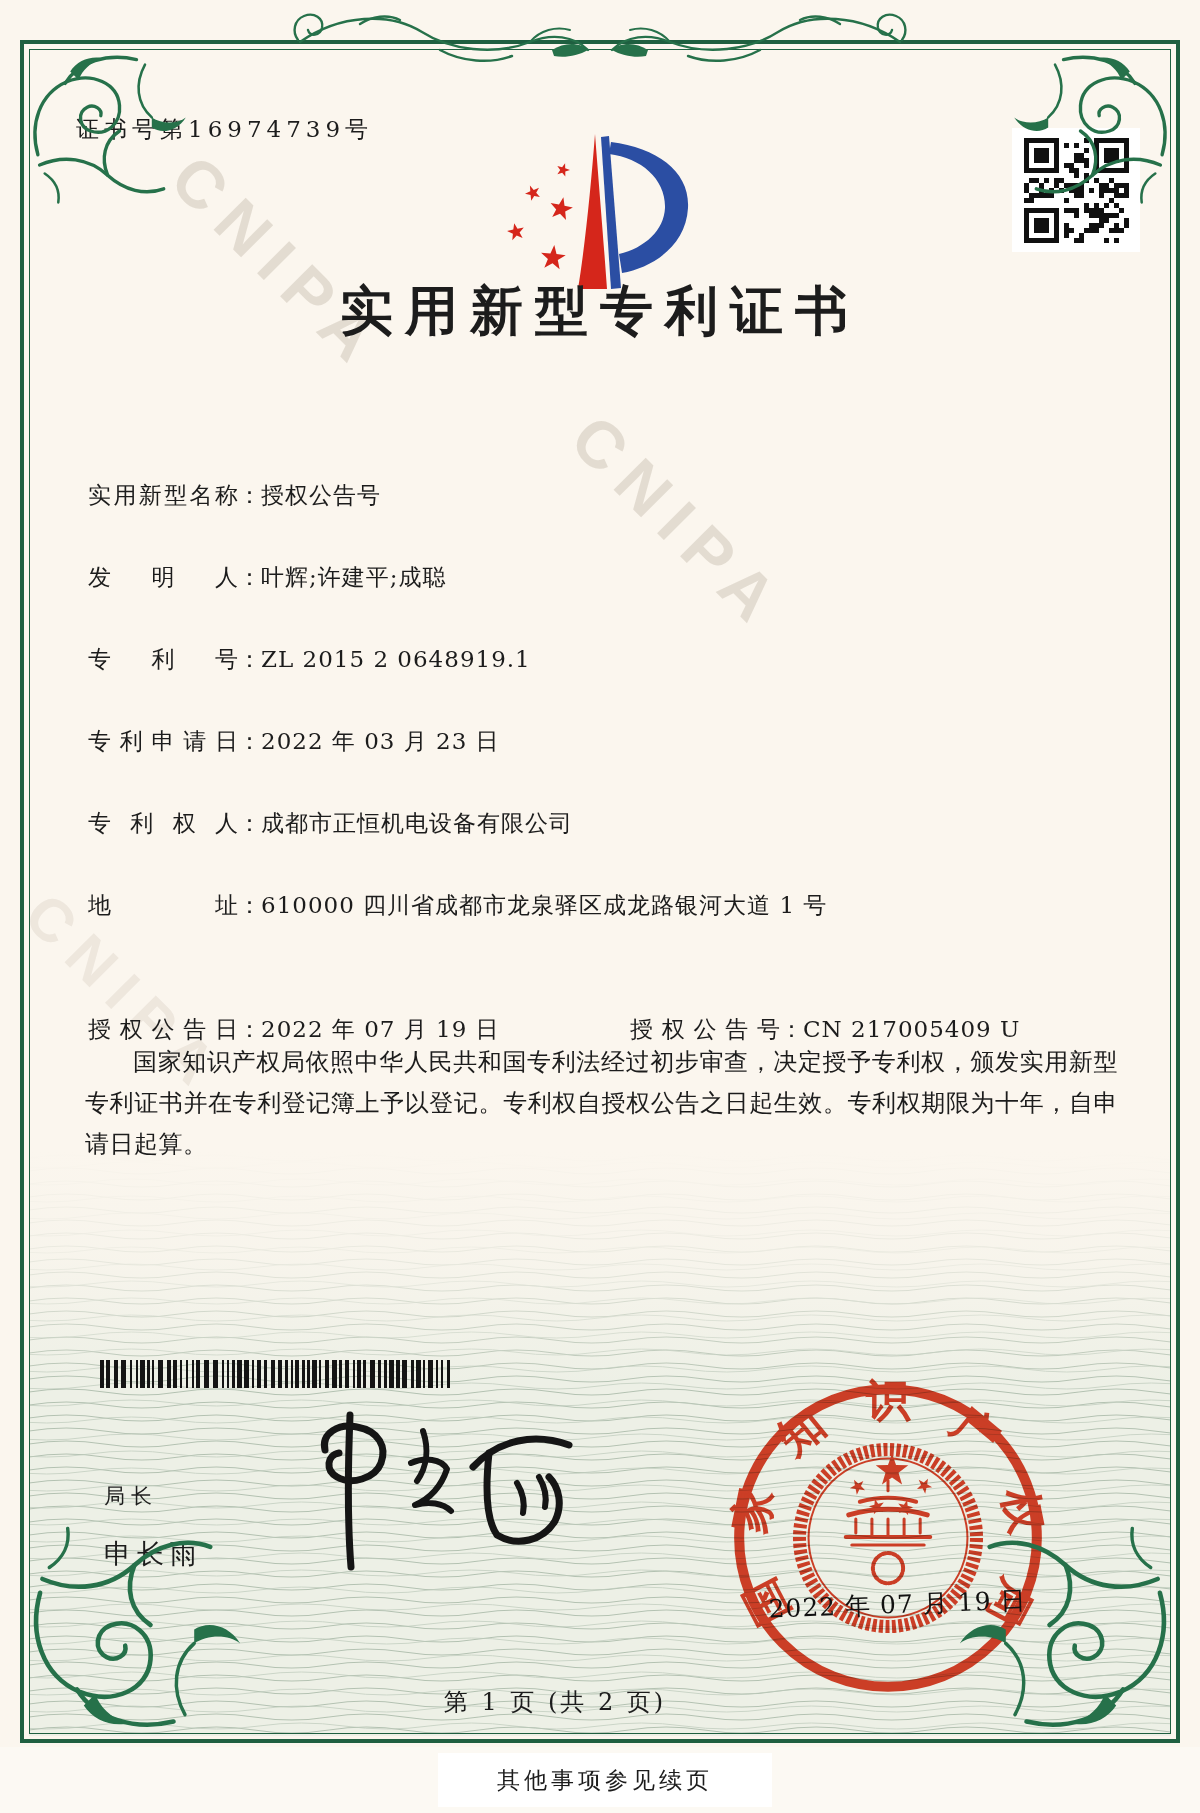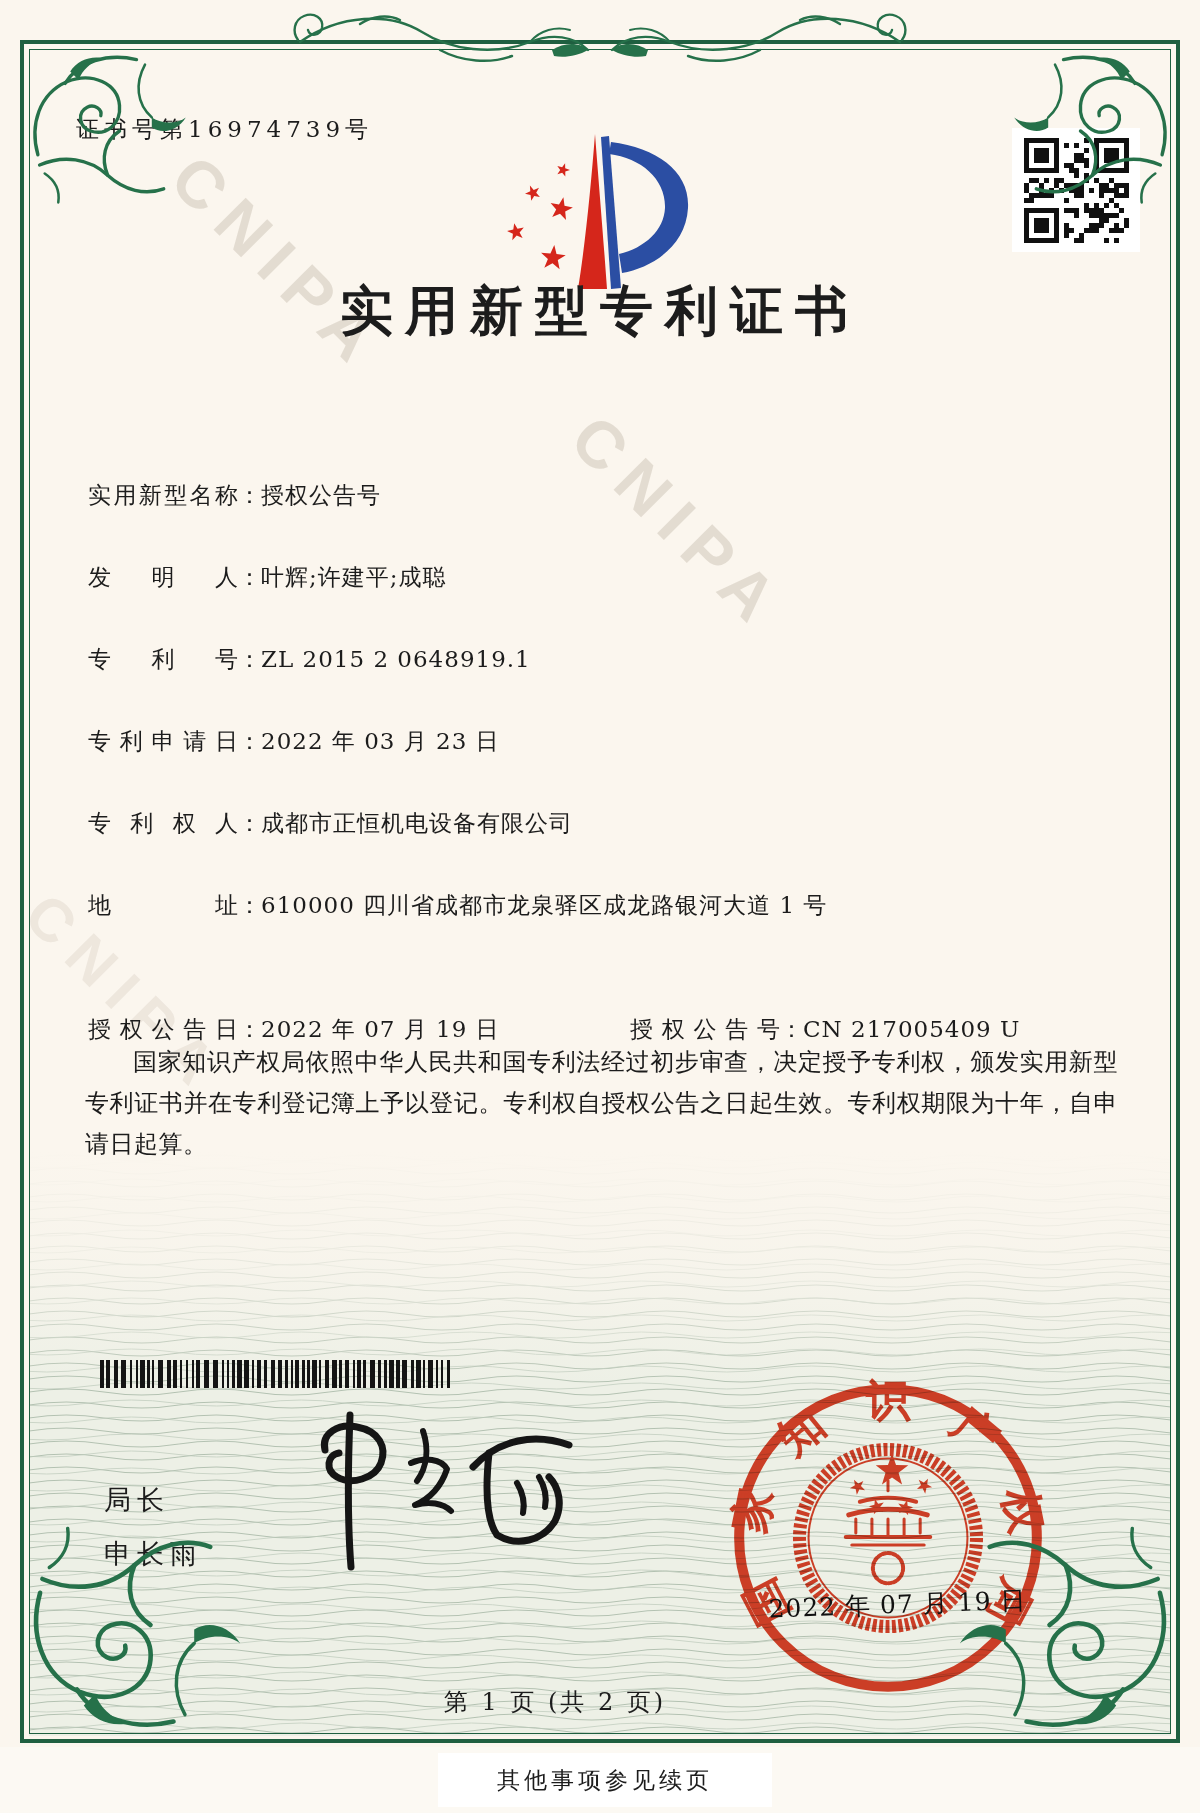--- a/index.html
+++ b/index.html
@@ -47,21 +47,21 @@
 
   
   .bodytext{position:absolute;left:85px;right:82px;top:1042px;z-index:3}
   .bodytext p{font-size:24px;line-height:41px;text-indent:2em;text-align:justify;letter-spacing:.5px}
 
   
   .barcode{position:absolute;left:100px;top:1360px;width:356px;height:28px;z-index:3}
   .barcode i{position:absolute;top:0;height:100%;background:#141414}
 
   
-  .signer-title{position:absolute;left:104px;top:1482px;font-size:27px;z-index:3;
+  .signer-title{position:absolute;left:104px;top:1482px;font-size:21px;z-index:3;
                 font-family:"Liberation Sans","DejaVu Sans",sans-serif;font-weight:500;letter-spacing:6px}
   .signer-name{position:absolute;left:104px;top:1536px;font-size:27px;z-index:3;
                font-family:"Liberation Sans","DejaVu Sans",sans-serif;font-weight:500;letter-spacing:6px}
   .sig{position:absolute;left:295px;top:1405px;z-index:4}
 
   
   .seal{position:absolute;left:712px;top:1362px;z-index:4;mix-blend-mode:multiply;opacity:.95}
   .seal-date{position:absolute;left:760px;top:1588px;width:275px;text-align:center;font-size:25px;
              letter-spacing:1px;z-index:5;transform:rotate(-2deg);color:#111}
 

